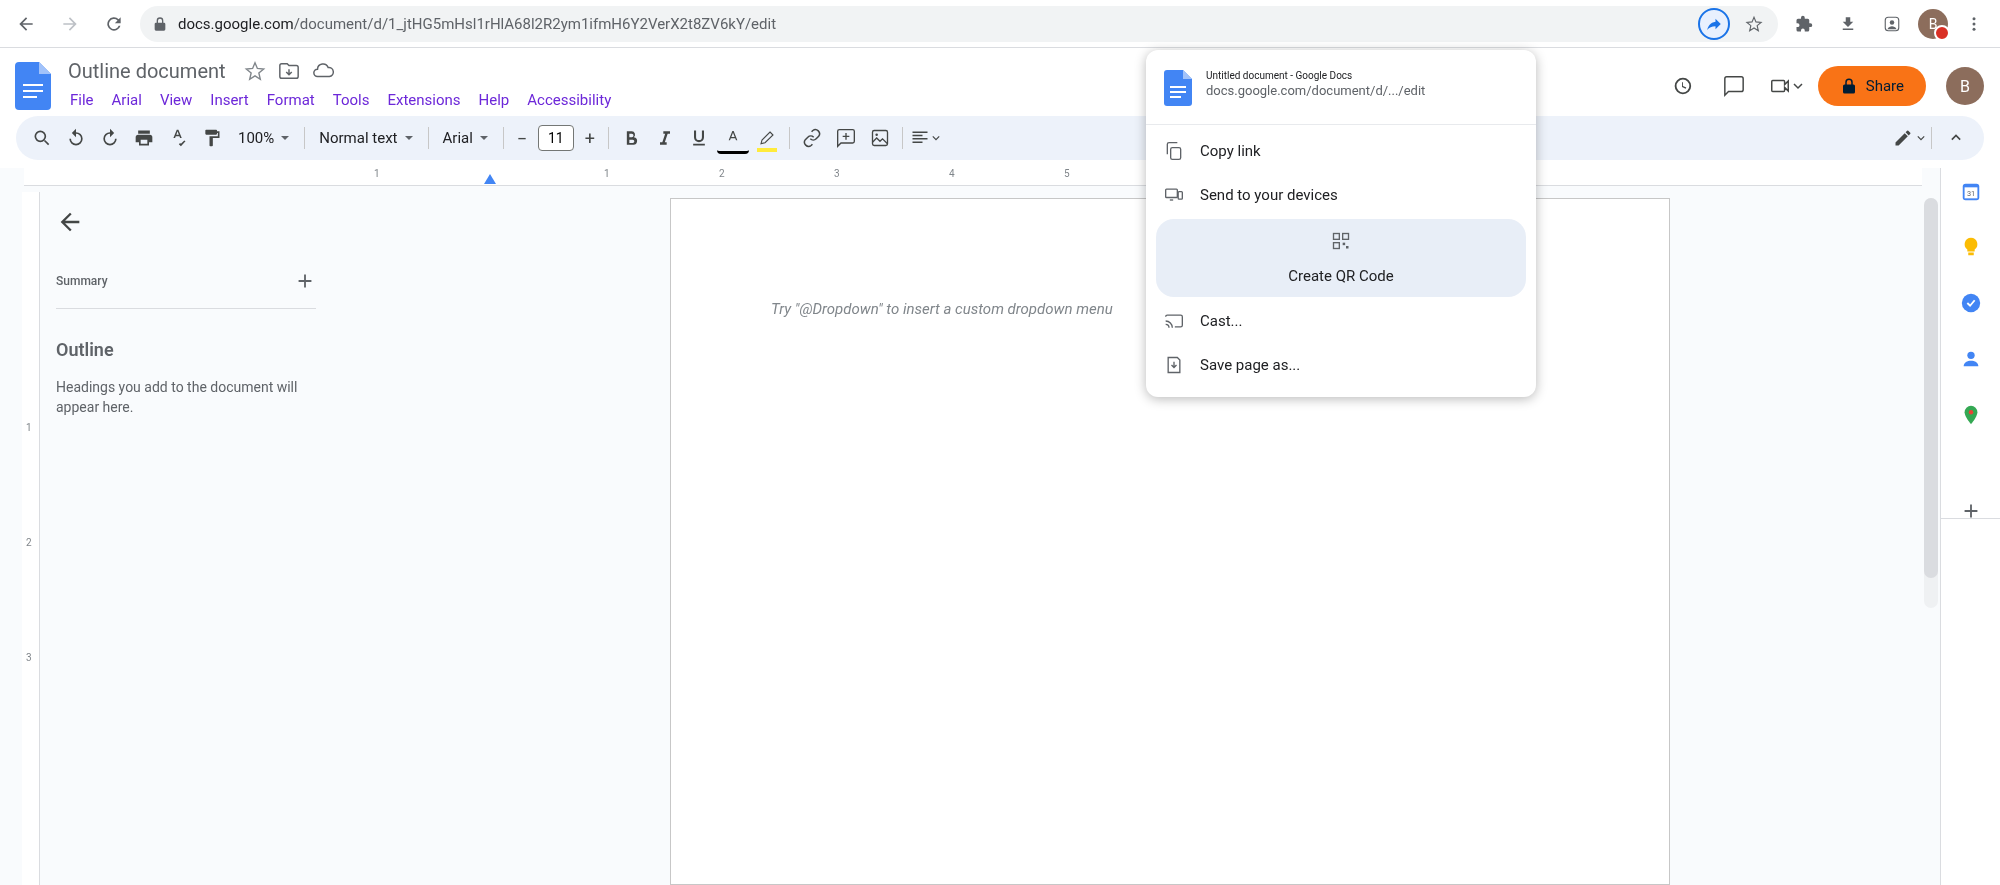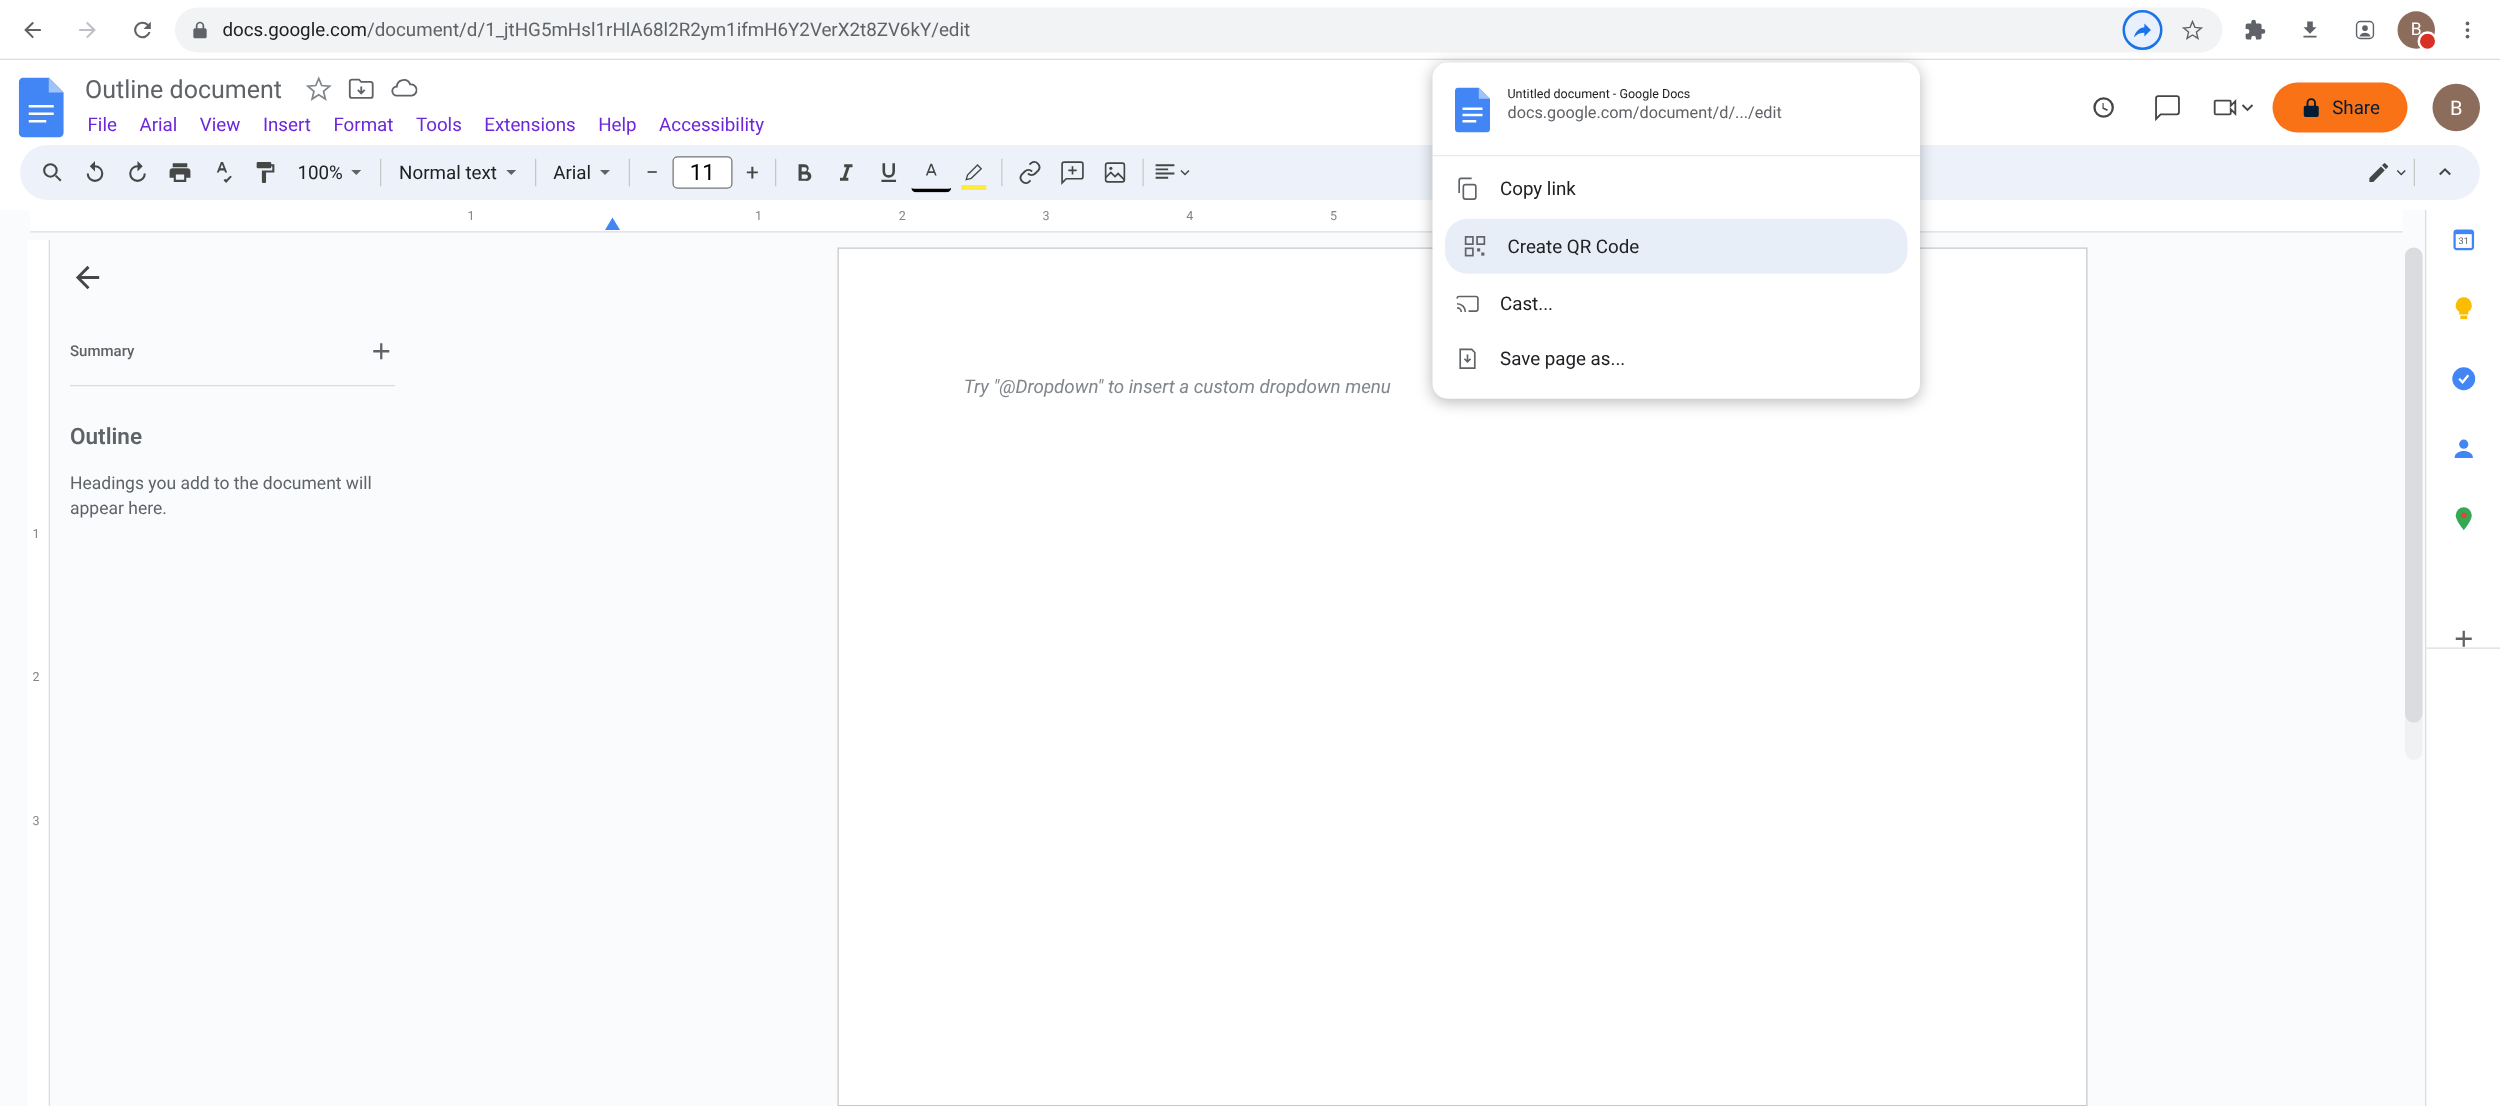--- a/index.html
+++ b/index.html
@@ -44,21 +44,21 @@
 
 .toolbar-wrap { padding: 0 16px 8px 16px; }
 .toolbar { height: 44px; background: #edf2fa; border-radius: 22px; display: flex; align-items: center; padding: 0 10px; gap: 2px; }
 .tb-btn { width: 32px; height: 32px; display: flex; align-items: center; justify-content: center; border-radius: 4px; cursor: pointer; }
 .tb-btn svg { width: 20px; height: 20px; fill: #444746; }
 .tb-sep { width: 1px; height: 22px; background: #c7c7c7; margin: 0 4px; }
 .tb-select { display: flex; align-items: center; gap: 6px; padding: 0 8px; font-size: 15px; color: #202124; cursor:pointer; }
 .tb-select svg { width: 10px; height: 10px; fill: #5f6368; }
 .font-size-box { display:flex; align-items:center; gap:4px; }
 .font-size-box .fs-btn { width: 24px; height: 24px; display:flex; align-items:center; justify-content:center; cursor:pointer; font-size: 18px; color:#444746; }
-.font-size-box input { width: 48px; height: 26px; border: 1px solid #747775; border-radius: 4px; text-align: center; font-size: 18px; }
+.font-size-box input { width: 36px; height: 26px; border: 1px solid #747775; border-radius: 4px; text-align: center; font-size: 14px; }
 .text-color { border-bottom: 3px solid #000; }
 .highlight { position: relative; }
 .highlight::after { content:''; position:absolute; bottom:2px; left:6px; right:6px; height:4px; background:#ffeb3b; }
 .toolbar-spacer { flex: 1; }
 .collapse-btn { width: 36px; height: 36px; display:flex; align-items:center; justify-content:center; border-radius: 50%; cursor:pointer; }
 .collapse-btn svg { width: 20px; height: 20px; fill: #444746; }
 
 
 .content { display: flex; height: calc(885px - 48px - 68px - 52px); position: relative; background: #f9fbfd; }
 .ruler-h { position: absolute; top: 0; left: 24px; right: 78px; height: 18px; background: #fff; border-bottom: 1px solid #dadce0; }
@@ -87,21 +87,21 @@
 
 
 .share-menu { position: absolute; top: 50px; left: 1146px; width: 390px; background: #fff; border-radius: 12px; box-shadow: 0 2px 12px rgba(0,0,0,0.28); padding: 14px 0 10px 0; z-index: 100; }
 .share-menu-header { display: flex; gap: 14px; padding: 6px 18px 14px 18px; }
 .doc-icon-sm { width: 28px; height: 36px; flex-shrink:0; }
 .doc-icon-sm svg { width: 28px; height: 36px; }
 .menu-title-block .t1 { font-size: 10px; color: #202124; margin-bottom: 2px; }
 .menu-title-block .t2 { font-size: 13px; color: #5f6368; }
 .share-menu hr { border: none; border-top: 1px solid #e8eaed; margin: 4px 0; }
 .share-menu-item { display: flex; align-items: center; gap: 16px; padding: 12px 18px; font-size: 15px; color: #202124; cursor: pointer; }
-.share-menu-item.highlighted { background: #e8eef7; border-radius: 18px; margin: 2px 10px; padding: 12px 14px; }
+.share-menu-item.highlighted { background: #e8eef7; border-radius: 18px; margin: 2px 10px; padding: 12px 14px; flex-direction: column; }
 .share-menu-item svg { width: 20px; height: 20px; fill: #5f6368; flex-shrink: 0; }
 
 
 .scrollbar-v { position:absolute; right: 62px; top: 30px; height: 410px; width: 14px; background: rgba(0,0,0,0.04); border-radius: 7px; }
 .scrollbar-thumb { position:absolute; top:0; width:100%; height: 380px; background: #dadce0; border-radius: 7px; }
 </style>
 </head>
 <body>
 
 <div class="browser-bar">
@@ -461,20 +461,28 @@
     </div>
   </div>
   <hr>
   <div class="share-menu-item">
     <svg viewBox="0 0 24 24">
         <rect x="8" y="8" width="12" height="14" rx="2" fill="none" stroke="#5f6368" stroke-width="1.6"></rect>
         <path d="M4 16V4a2 2 0 012-2h10" fill="none" stroke="#5f6368" stroke-width="1.6"></path>
       </svg>
     <span>Copy link</span>
   </div>
+  <div class="share-menu-item">
+    <svg viewBox="0 0 24 24">
+        <rect x="2" y="5" width="14" height="10" rx="1" fill="none" stroke="#5f6368" stroke-width="1.6"></rect>
+        <rect x="17" y="8" width="5" height="9" rx="1" fill="none" stroke="#5f6368" stroke-width="1.6"></rect>
+        <path d="M7 18h4" stroke="#5f6368" stroke-width="1.6"></path>
+      </svg>
+    <span>Send to your devices</span>
+  </div>
   <div class="share-menu-item highlighted">
     <svg viewBox="0 0 24 24">
         <rect x="3" y="3" width="7" height="7" fill="none" stroke="#5f6368" stroke-width="1.6"></rect>
         <rect x="14" y="3" width="7" height="7" fill="none" stroke="#5f6368" stroke-width="1.6"></rect>
         <rect x="3" y="14" width="7" height="7" fill="none" stroke="#5f6368" stroke-width="1.6"></rect>
         <rect x="14" y="14" width="3" height="3" fill="#5f6368"></rect>
         <rect x="18" y="18" width="3" height="3" fill="#5f6368"></rect>
       </svg>
     <span>Create QR Code</span>
   </div>

